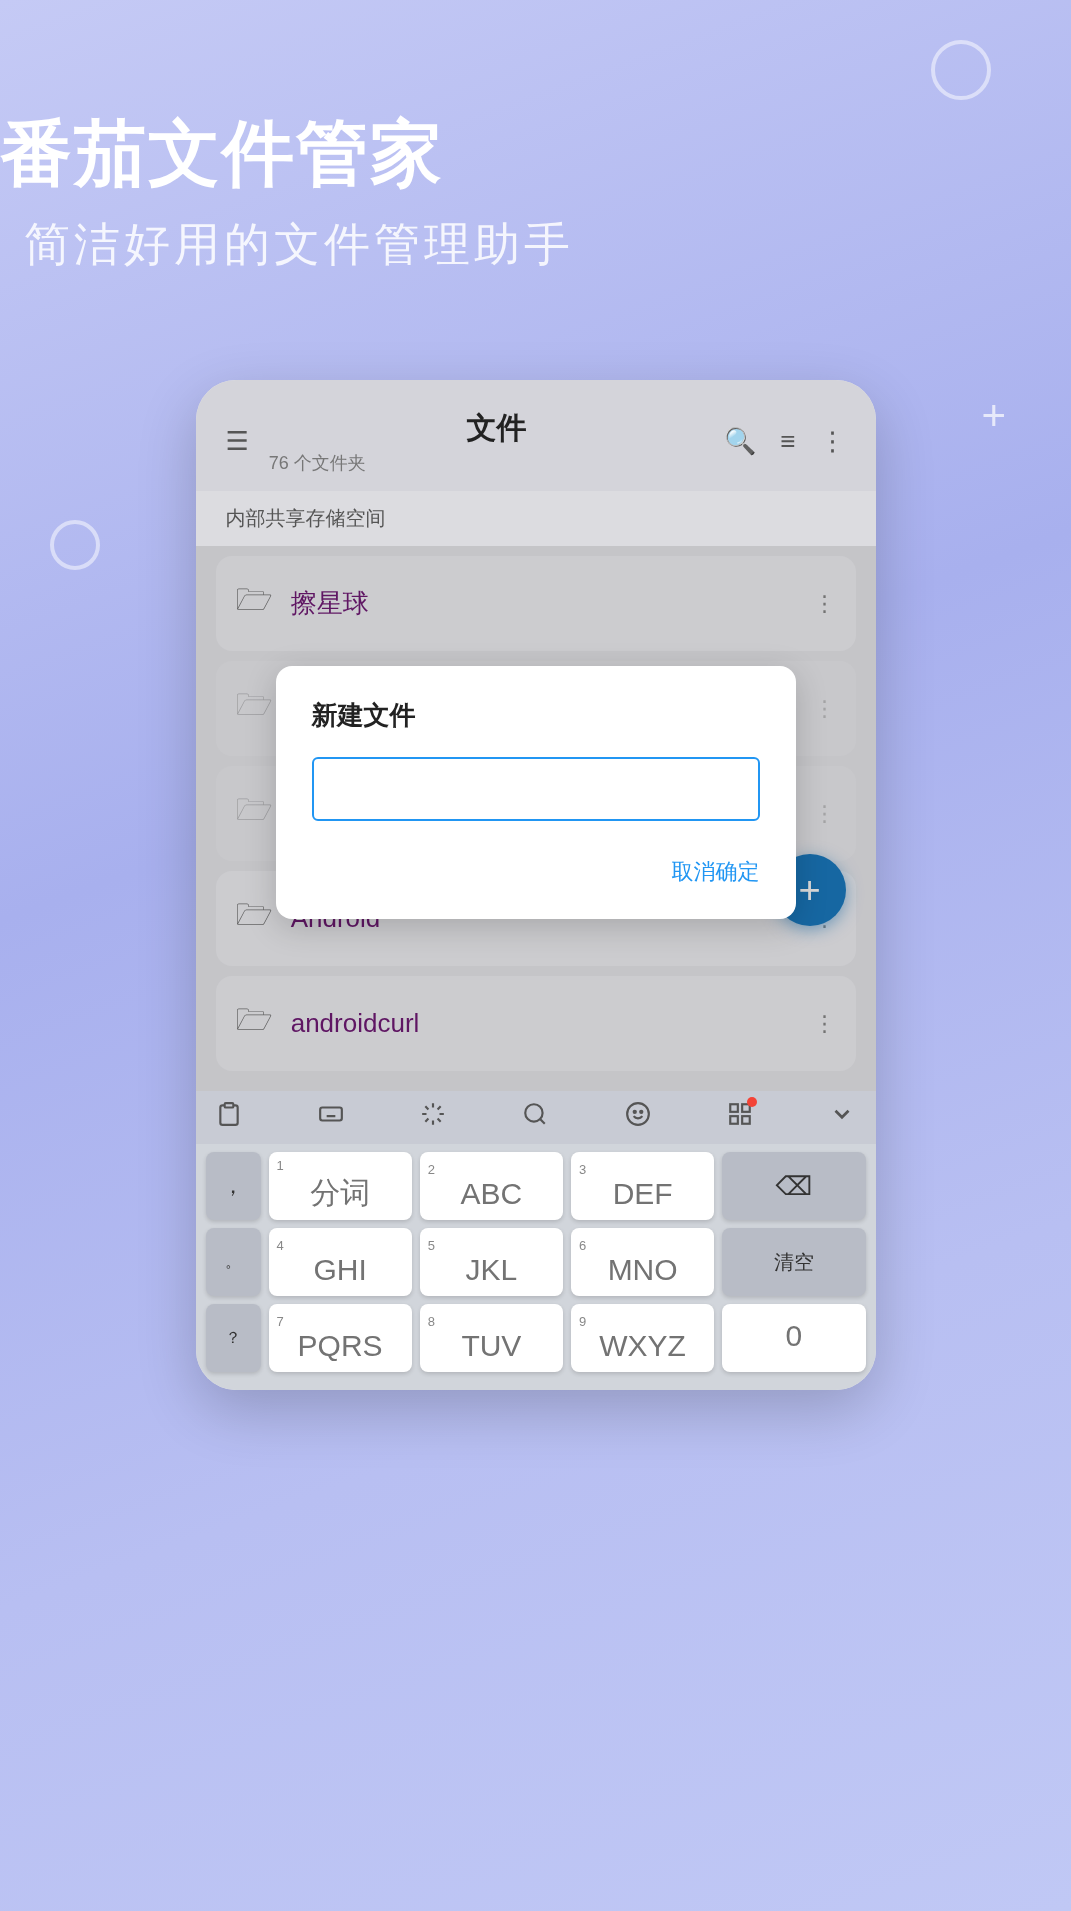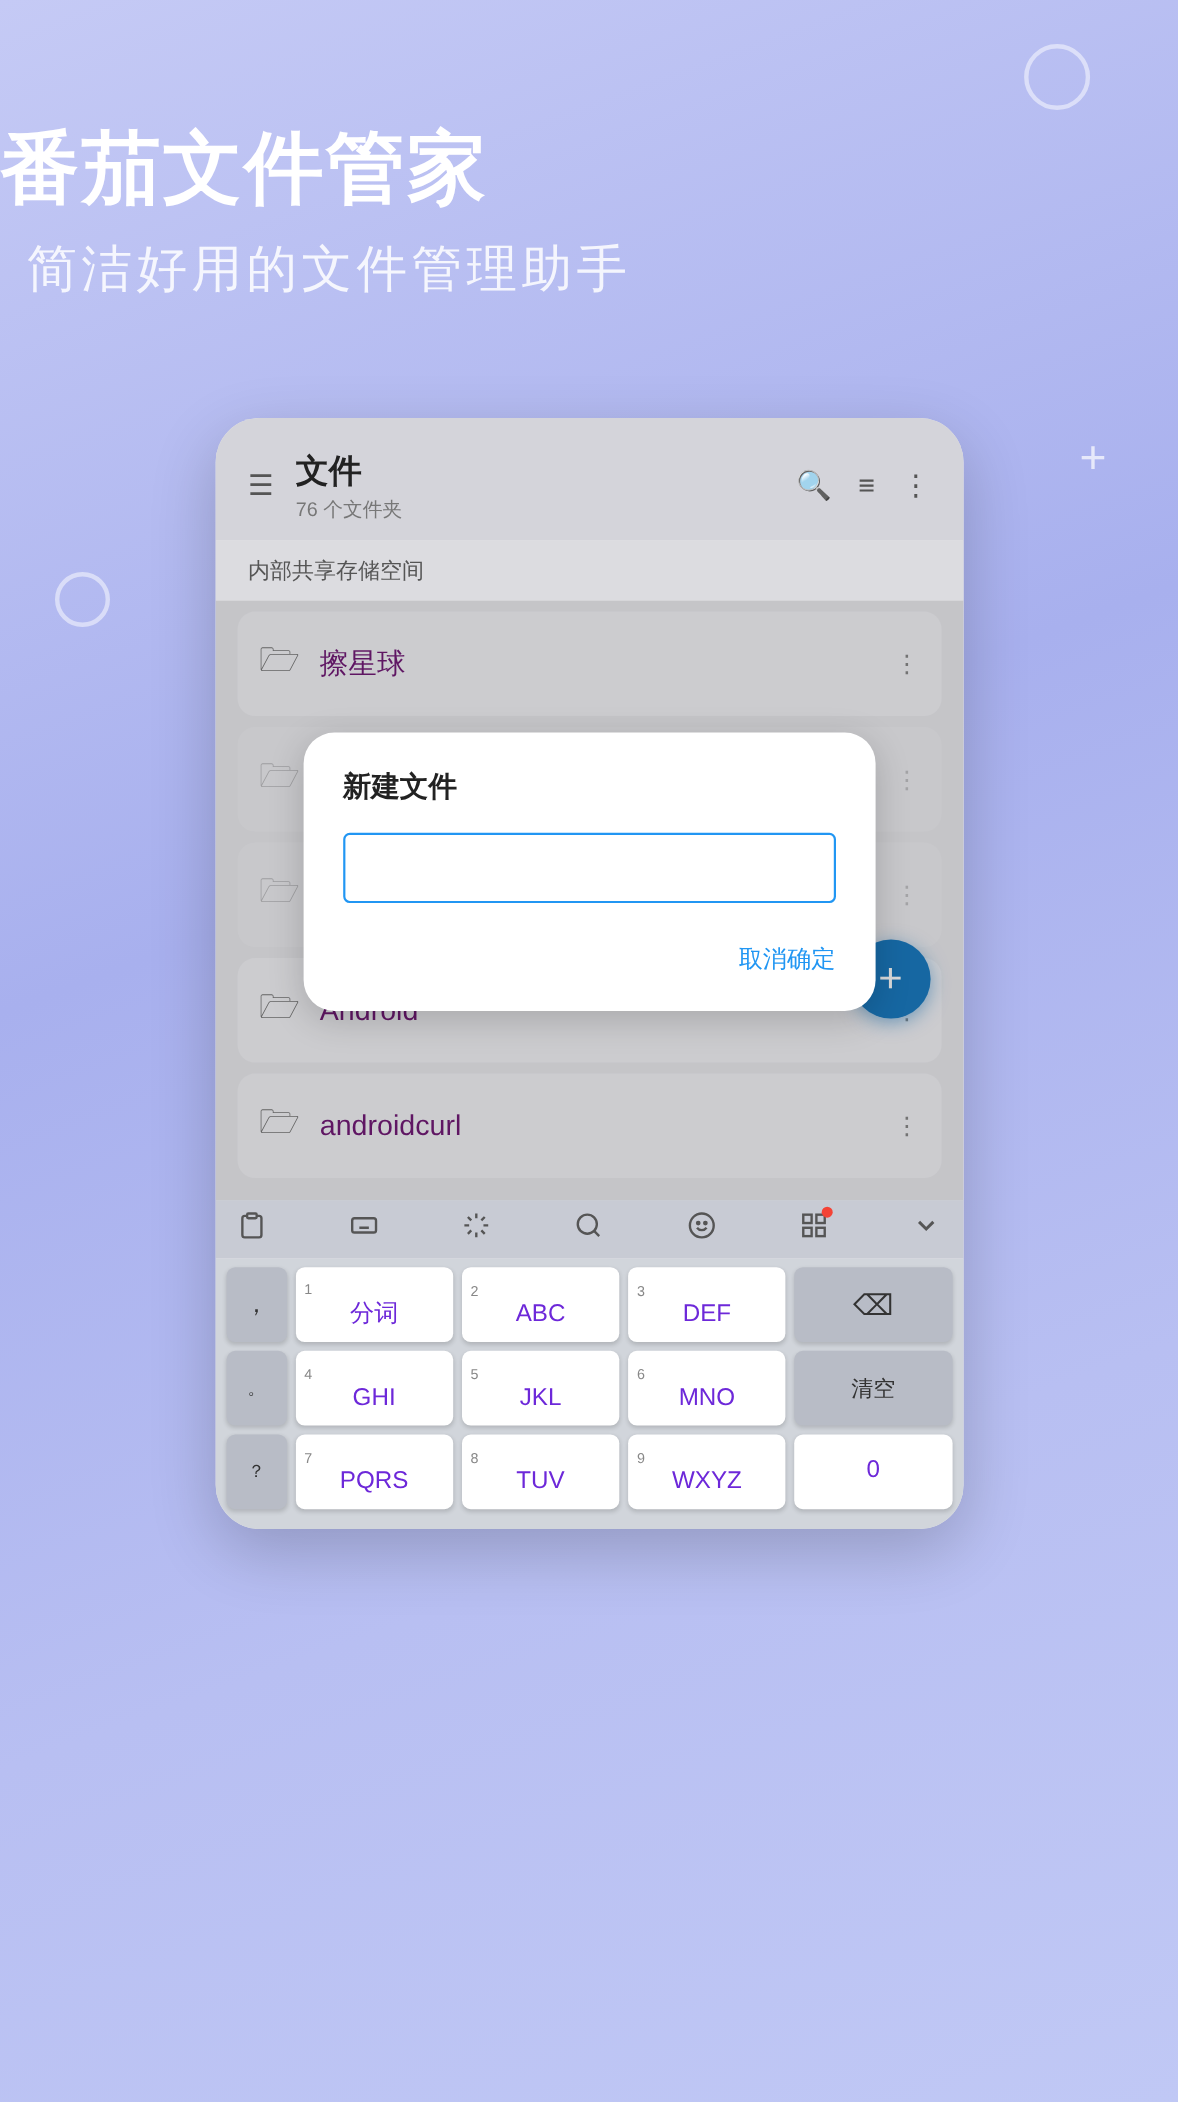--- a/index.html
+++ b/index.html
@@ -88,20 +88,21 @@
       margin-right: 20px;
       cursor: pointer;
     }
     .app-header-title-group {
       flex: 1;
     }
     .app-header-title {
       font-size: 30px;
       font-weight: 600;
       color: #222;
+      text-align: center;
     }
     .app-header-subtitle {
       font-size: 18px;
       color: #777;
       margin-top: 2px;
     }
     .app-header-icons {
       display: flex;
       gap: 24px;
       align-items: center;
@@ -159,21 +160,21 @@
       bottom: 0;
       background: rgba(0,0,0,0.15);
       display: flex;
       align-items: flex-start;
       justify-content: center;
       padding-top: 120px;
       z-index: 10;
     }
     .dialog {
       background: #fff;
-      border-radius: 28px;
+      border-radius: 16px;
       padding: 32px 36px 24px 36px;
       width: 520px;
       box-shadow: 0 8px 32px rgba(0,0,0,0.18);
     }
     .dialog-title {
       font-size: 26px;
       font-weight: 600;
       color: #222;
       margin-bottom: 24px;
     }
@@ -266,22 +267,22 @@
       box-shadow: 0 2px 4px rgba(0,0,0,0.15);
     }
     .key-btn .key-num {
       font-size: 13px;
       color: #888;
       align-self: flex-start;
       margin-left: 8px;
       margin-top: 4px;
     }
     .key-btn .key-text {
-      font-size: 22px;
-      color: #6d28d9;
+      font-size: 30px;
+      color: #737373;
       margin-bottom: 4px;
     }
     .key-btn.dark {
       background: #b8bcc6;
       color: #333;
     }
     .key-btn.normal {
       flex: 3;
       height: 68px;
     }

